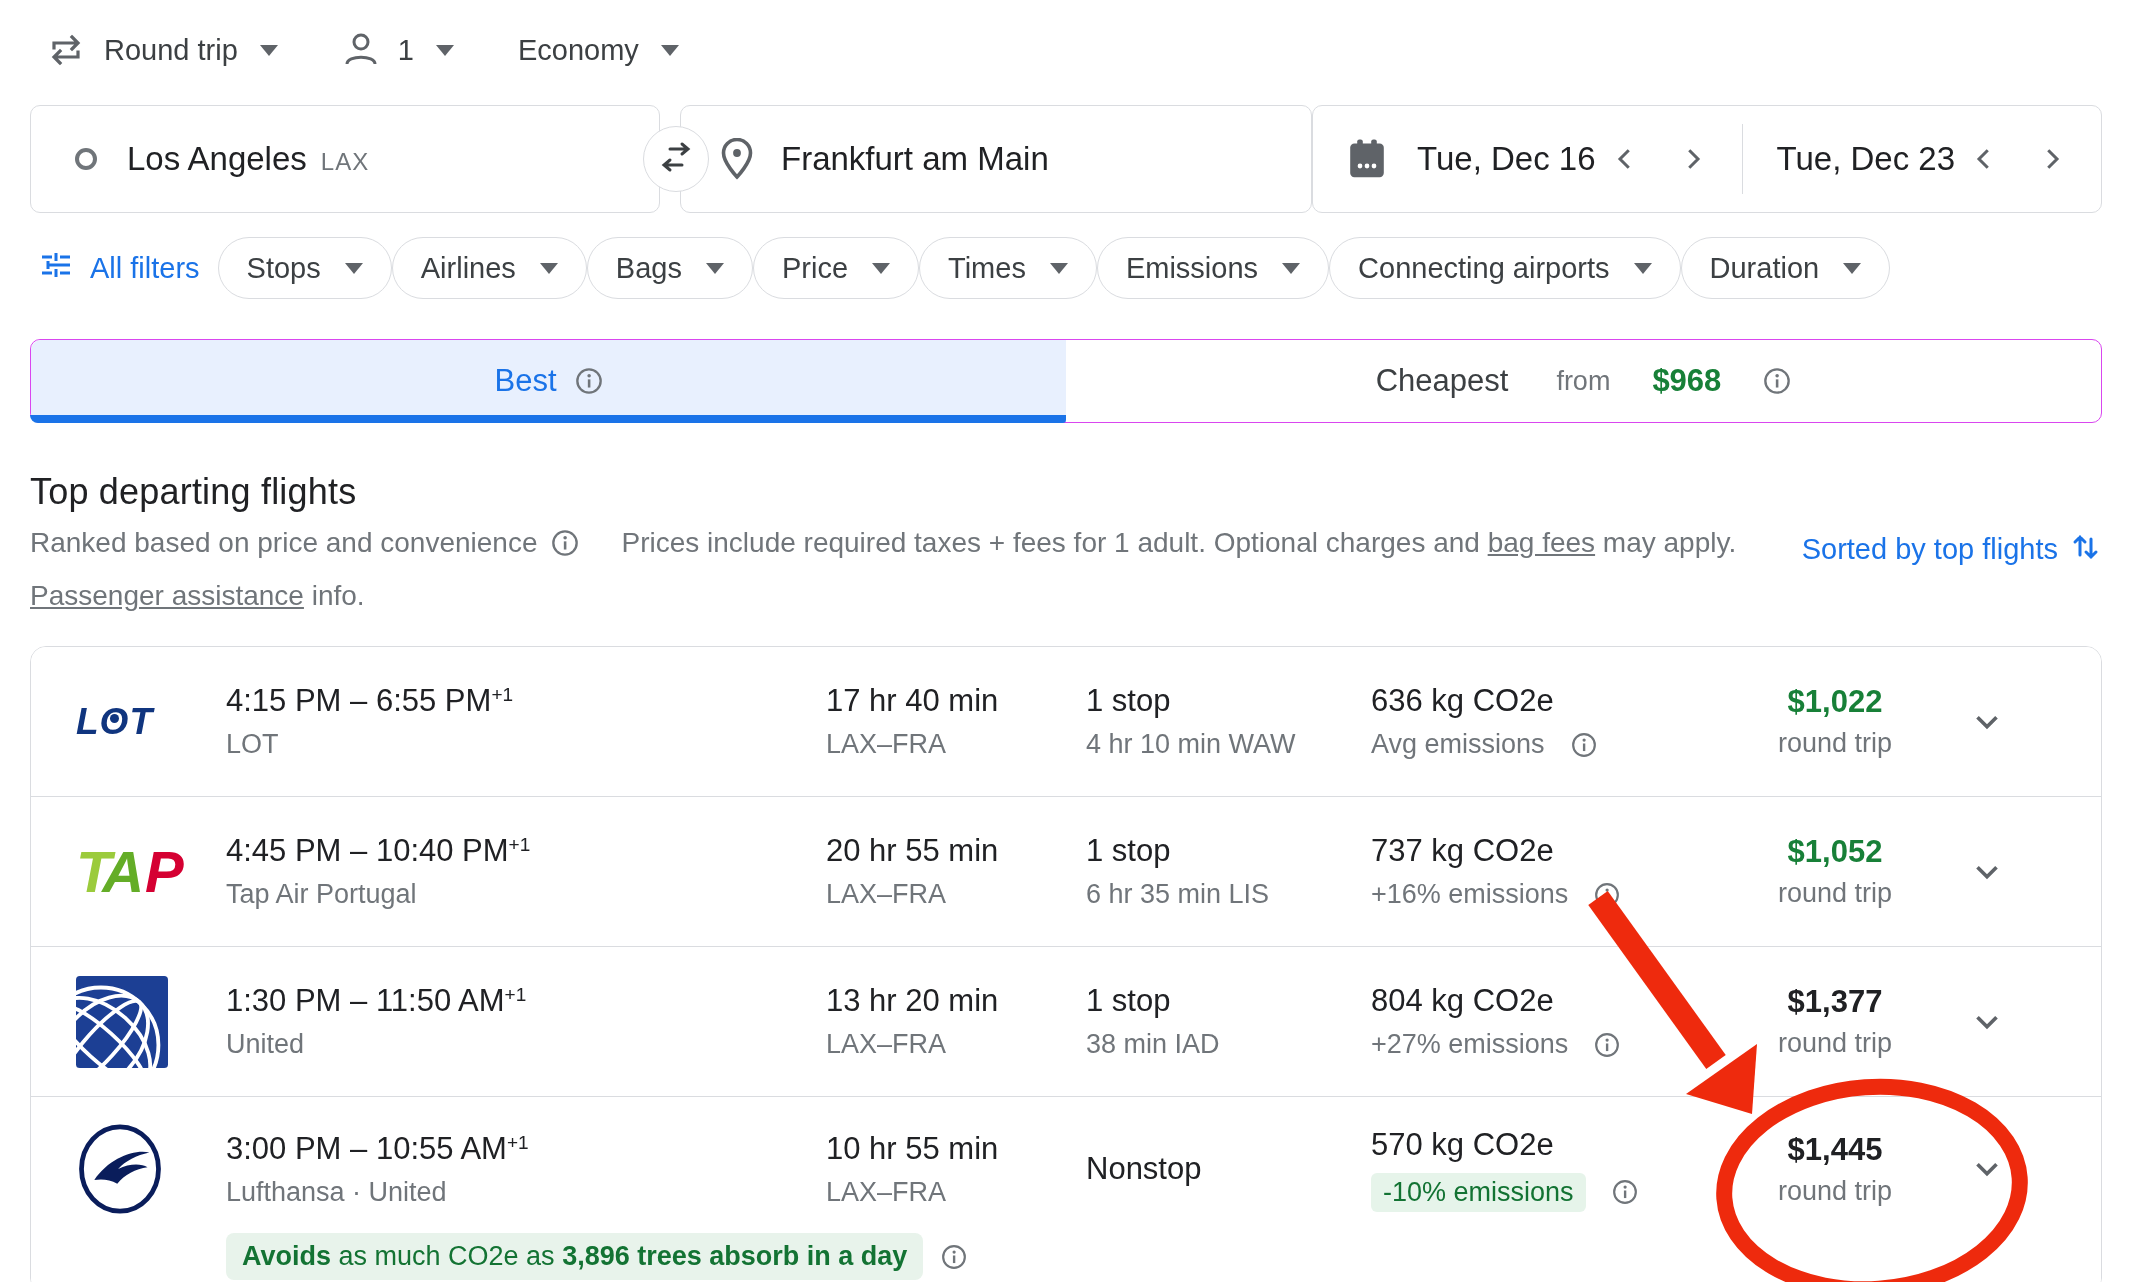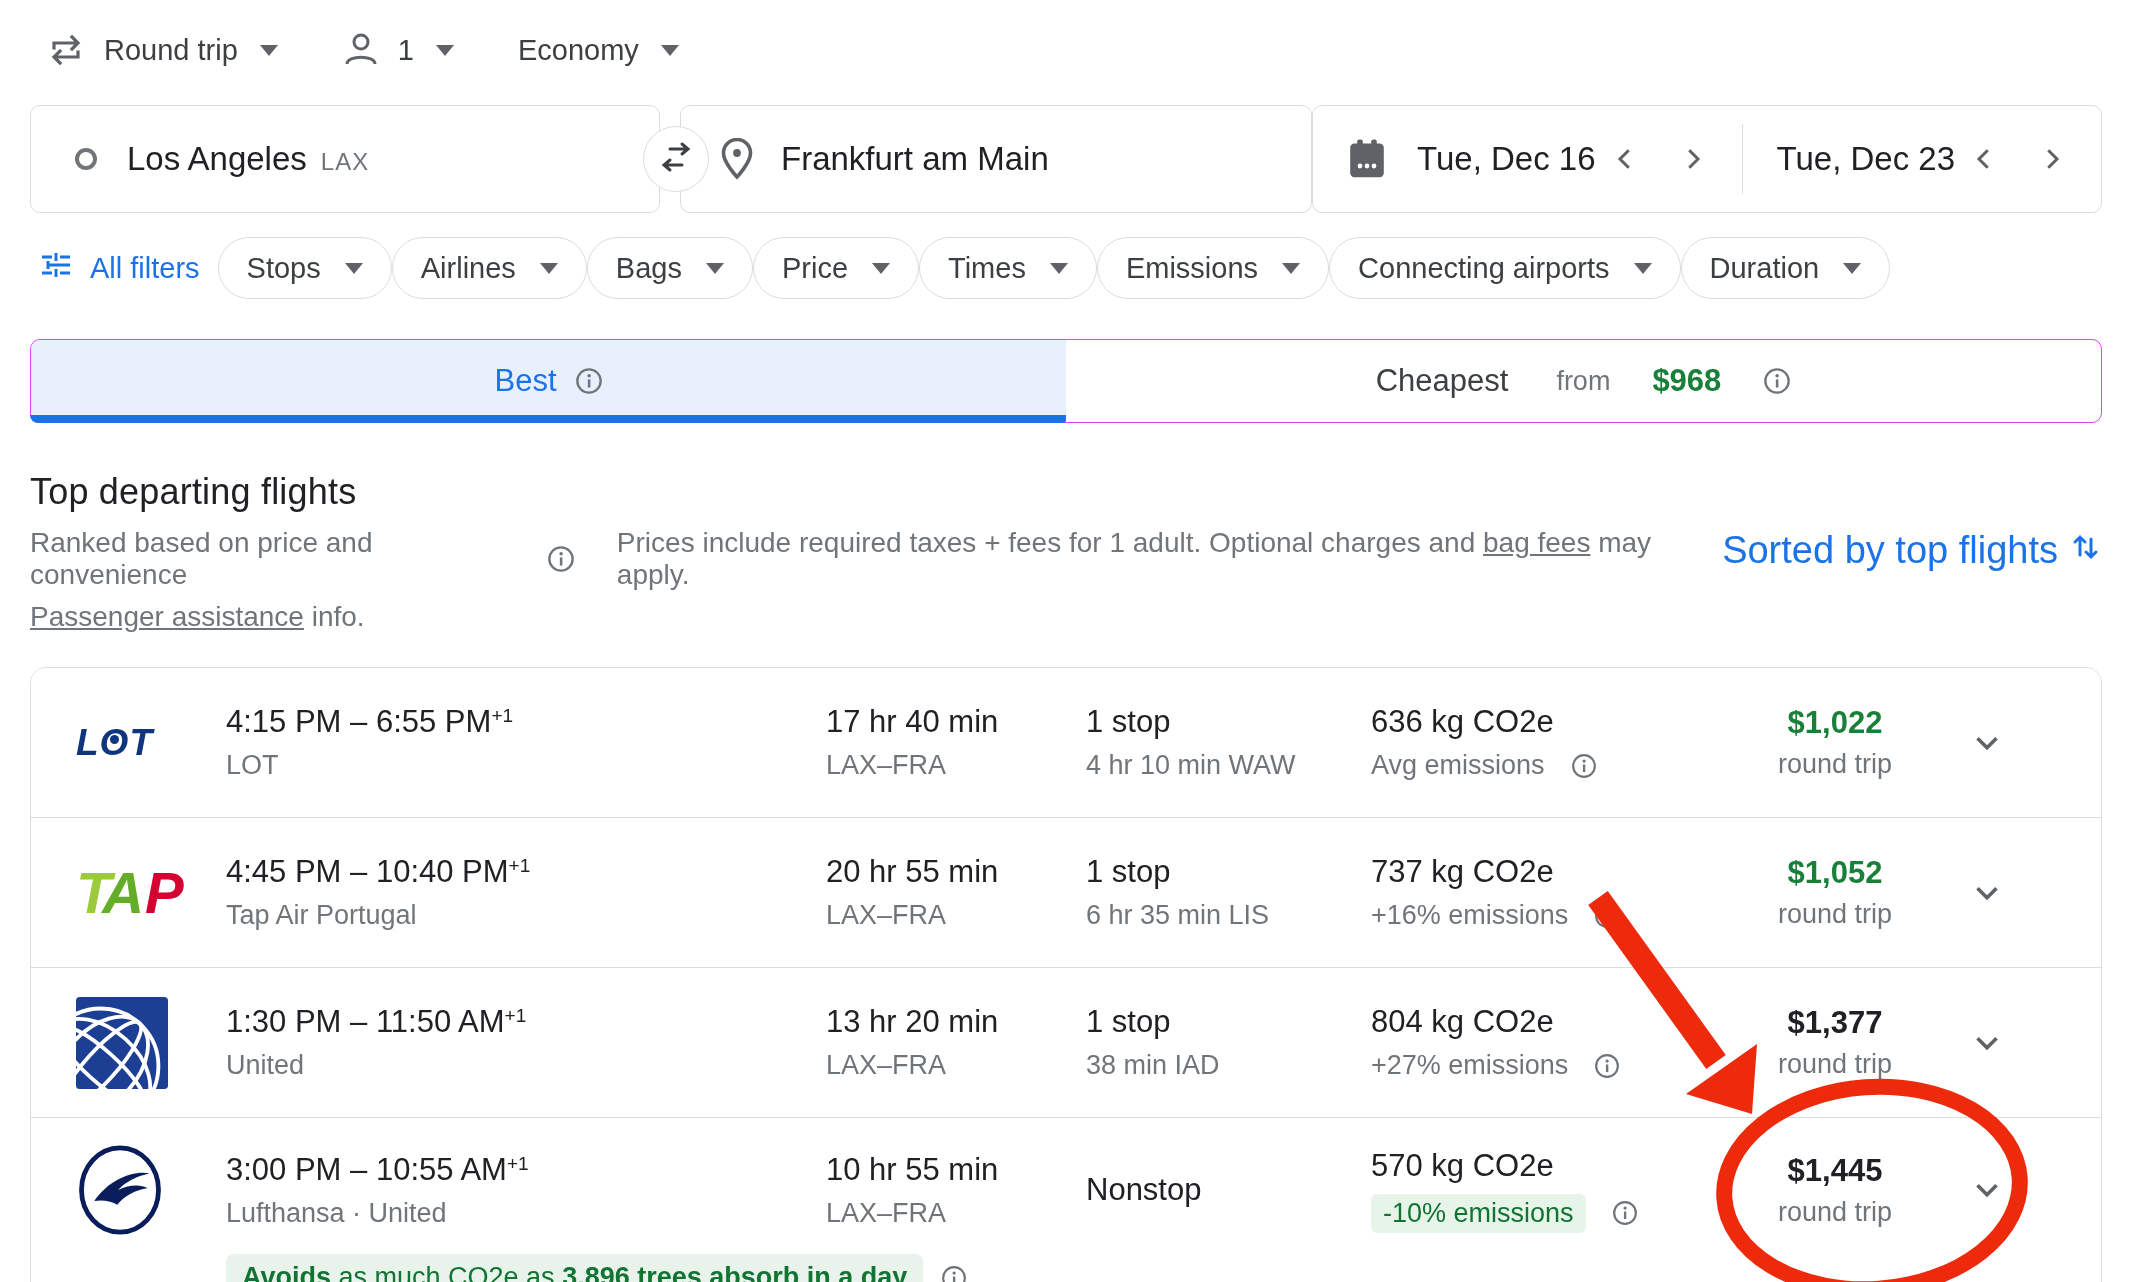--- a/index.html
+++ b/index.html
@@ -51,21 +51,21 @@
   .tab-cheapest .from { color: #70757a; font-weight: 400; font-size: 27px; margin-left: 6px; }
   .tab-cheapest .price { color: #188038; font-weight: 700; }
 
   
   .res-title { margin-top: 48px; font-size: 36px; font-weight: 500; color: #202124; letter-spacing: 0.2px; }
   .note-row { display: flex; align-items: flex-start; margin-top: 14px; font-size: 28px; color: #70757a; }
   .note-ranked { display: inline-flex; align-items: center; gap: 14px; }
   .note-prices { margin-left: 42px; }
   .u { text-decoration: underline; }
   .sort-link { margin-left: auto; display: flex; align-items: center; gap: 10px; color: #1a73e8;
-    font-size: 38px; font-weight: 500; cursor: pointer; white-space: nowrap; padding-top: 2px; }
+    font-size: 29px; font-weight: 500; cursor: pointer; white-space: nowrap; padding-top: 2px; }
   .note2 { margin-top: 10px; font-size: 28px; color: #70757a; }
 
   
   .flight-list { margin-top: 34px; border: 1px solid #dadce0; border-radius: 16px; overflow: hidden; background: #fff; }
   .frow { display: grid; grid-template-columns: 150px 600px 260px 285px 360px 1fr; align-items: center;
     padding-left: 45px; height: 150px; border-bottom: 1px solid #dadce0; cursor: pointer; background: #fff; }
   .frow:last-child { border-bottom: none; }
   .frow.tall { height: 196px; grid-template-rows: auto auto; align-content: start; padding-top: 24px; }
   .logo-cell { display: flex; align-items: center; justify-content: flex-start; }
   .l1 { font-size: 31px; font-weight: 500; color: #202124; white-space: nowrap; }

